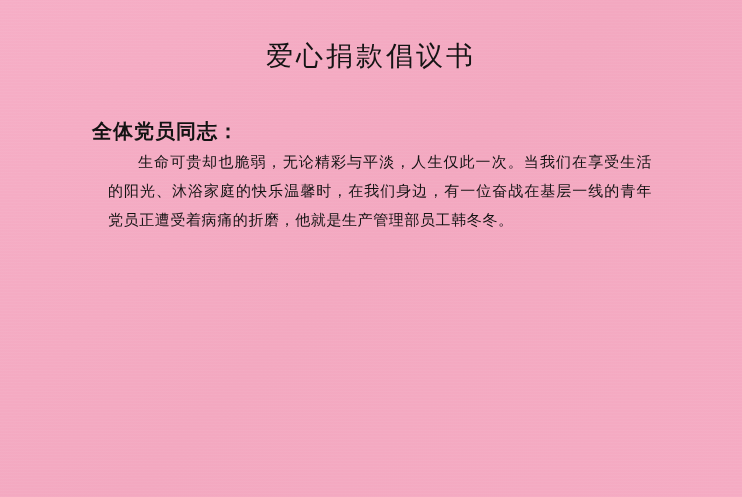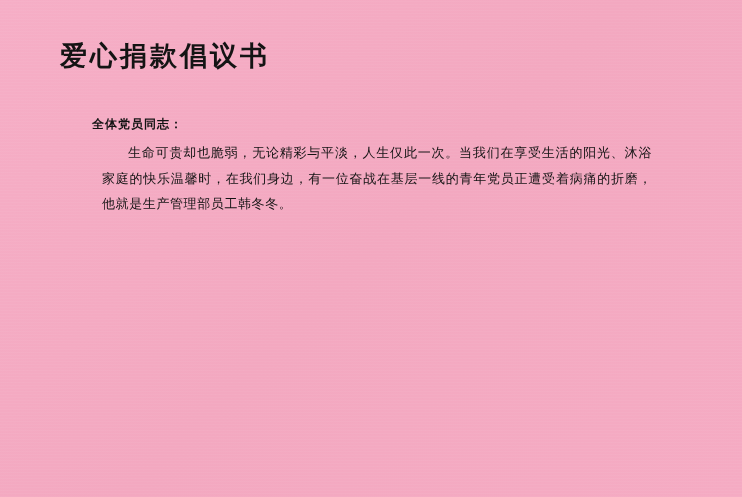--- a/index.html
+++ b/index.html
@@ -19,48 +19,48 @@
     height: 497px;
     background:
       repeating-linear-gradient(0deg, rgba(255,255,255,0.035) 0px, rgba(255,255,255,0.035) 1px, rgba(0,0,0,0.0) 1px, rgba(0,0,0,0.0) 3px),
       linear-gradient(135deg, #f6aec6 0%, #f3a8c0 50%, #f5abc3 100%);
     box-sizing: border-box;
   }
   .page-inner {
     padding: 26px 60px 0 60px;
   }
   .doc-title {
+    text-align: center;
     font-size: 27px;
-    font-weight: bold;
+    font-weight: normal;
     letter-spacing: 3px;
     color: #141414;
     margin: 12px 0 0 0;
     line-height: 1.4;
     font-family: "Liberation Serif", "DejaVu Serif", serif;
   }
   .body-block {
     margin-top: 38px;
     padding: 0 30px 0 32px;
   }
   .salutation {
-    font-size: 12px;
+    font-size: 20px;
     font-weight: bold;
     color: #131313;
     letter-spacing: 1px;
-    margin-bottom: 6px;
     line-height: 1.7;
   }
   .para {
-    font-size: 13px;
+    font-size: 15px;
     color: #131313;
     line-height: 1.95;
     text-align: justify;
     text-justify: inter-ideograph;
     letter-spacing: 0.6px;
-    margin: 0 0 1px 10px;
+    margin: 0 0 1px 16px;
     text-indent: 2em;
   }
   .para.extra-indent {
     text-indent: 3.2em;
   }
 </style>
 </head>
 <body>
 
 <div class="page">

